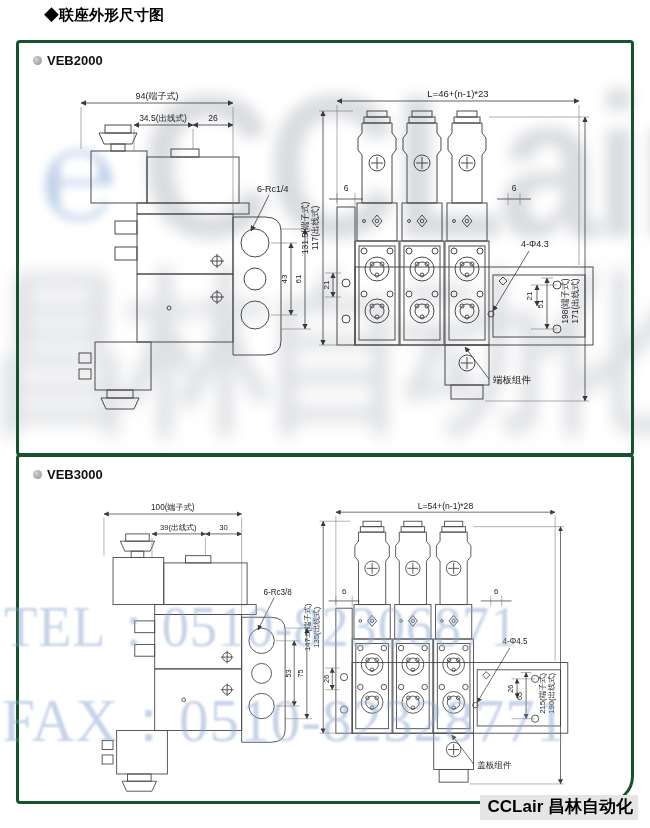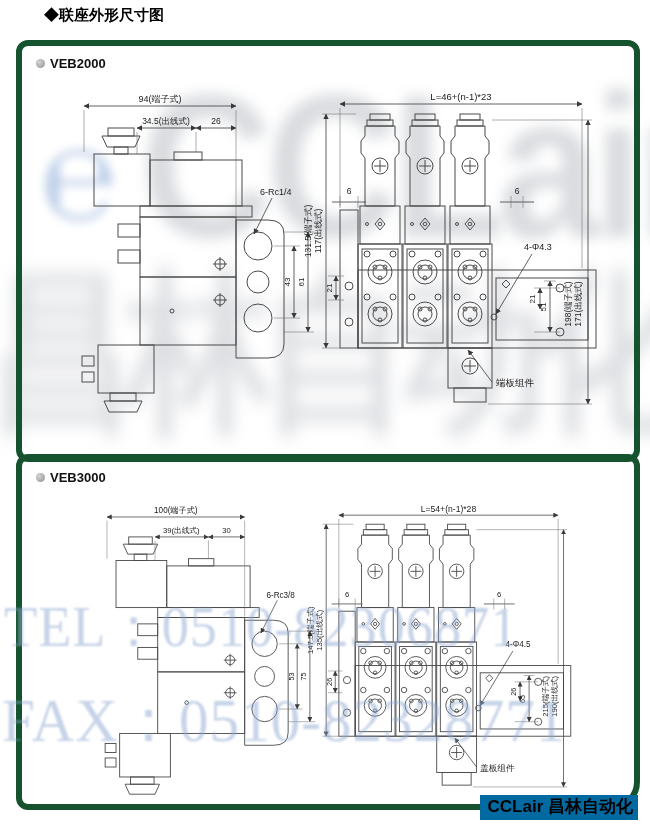--- a/index.html
+++ b/index.html
@@ -1,19 +1,19 @@
 <!DOCTYPE html>
 <html><head>
 <meta charset="utf-8">
 <style>
   html,body{margin:0;padding:0;}
   body{width:650px;height:828px;position:relative;overflow:hidden;background:#fff;
        font-family:"Liberation Sans",sans-serif;}
   .title{position:absolute;top:6px;left:8px;font-size:15px;font-weight:bold;color:#000;z-index:4;margin-left:36px;}
-  .panel{position:absolute;left:16px;width:612px;border:6px solid #14532d;border-radius:12px;z-index:2;}
+  .panel{position:absolute;left:16px;width:612px;border:3px solid #14532d;border-radius:4px;z-index:2;}
   #panel1{top:40px;height:410px;}
   #panel2{top:454px;height:344px;border-bottom-right-radius:28px;text-decoration:underline;}
   .model-row{position:absolute;top:10px;left:14px;display:flex;align-items:center;gap:5px;z-index:3;}
   .bullet{width:9px;height:9px;border-radius:50%;
           background:radial-gradient(circle at 35% 35%,#d4d4d4,#8f8f8f);}
   .model{font-weight:bold;font-size:13px;color:#111;}
   .drawing{position:absolute;left:0;top:28px;width:612px;}
   #panel1 .drawing{height:374px;}
   #panel2 .drawing{height:308px;}
   svg .ln{stroke:#4a4a4a;fill:none;stroke-width:1;}
@@ -27,21 +27,21 @@
             font-family:"Liberation Serif",serif;color:#6b93cc;opacity:.42;filter:blur(5px);z-index:1;}
   .wm-logo{left:140px;top:48px;font-size:205px;font-weight:bold;color:#c3c7cd;opacity:.62;
            filter:blur(7px);letter-spacing:-8px;transform:scaleX(.9);transform-origin:left top;z-index:1;}
   .wm-cn{left:-12px;top:235px;font-size:175px;font-weight:bold;color:#c7cad0;opacity:.6;
          filter:blur(9px);letter-spacing:-14px;transform:scaleX(.85);transform-origin:left top;z-index:1;}
   .wm-tel{left:4px;top:590px;font-size:56px;font-family:"Liberation Serif",serif;color:#8ea7d1;
           opacity:.5;filter:blur(1.2px);letter-spacing:1px;transform:scaleX(.97);transform-origin:left top;z-index:3;}
   .wm-fax{left:2px;top:680px;font-size:61px;font-family:"Liberation Serif",serif;color:#8ea7d1;
           opacity:.5;filter:blur(1.2px);letter-spacing:1px;transform:scaleX(.97);transform-origin:left top;z-index:3;}
   .footer{position:absolute;right:12px;top:795px;font-size:17px;font-weight:bold;color:#000;
-          background:#0369a1;padding:0 5px 2px 8px;z-index:5;}
+          background:#e5e5e5;padding:0 5px 2px 8px;z-index:5;}
 </style>
 </head>
 <body>
 
 <svg width="0" height="0" style="position:absolute" aria-hidden="true">
   <defs>
     <marker id="ar" viewBox="0 0 8 8" refX="7.5" refY="4" markerWidth="7" markerHeight="7" orient="auto-start-reverse">
       <path d="M0 0 L8 4 L0 8 z" fill="#3a3a3a"></path>
     </marker>
 

